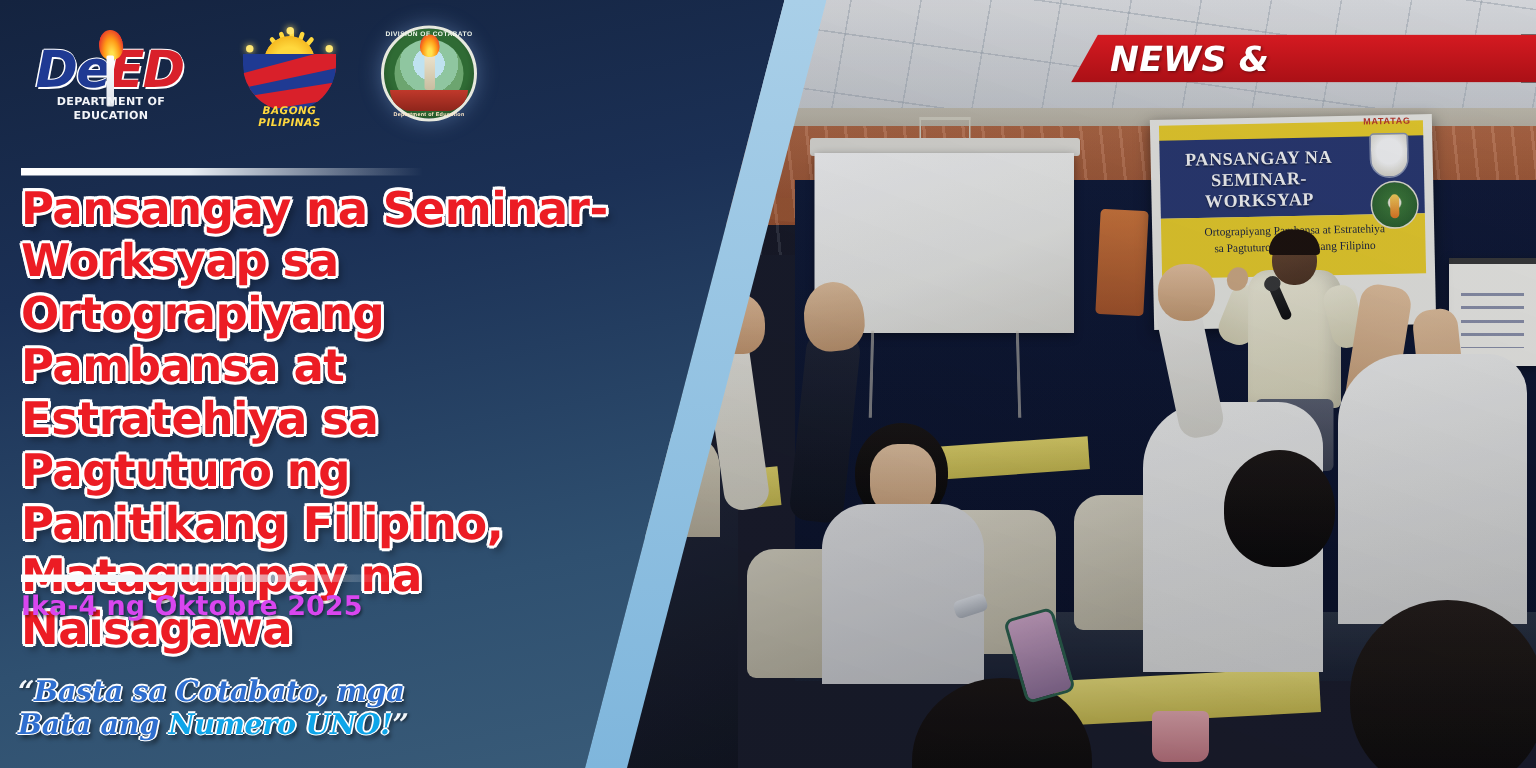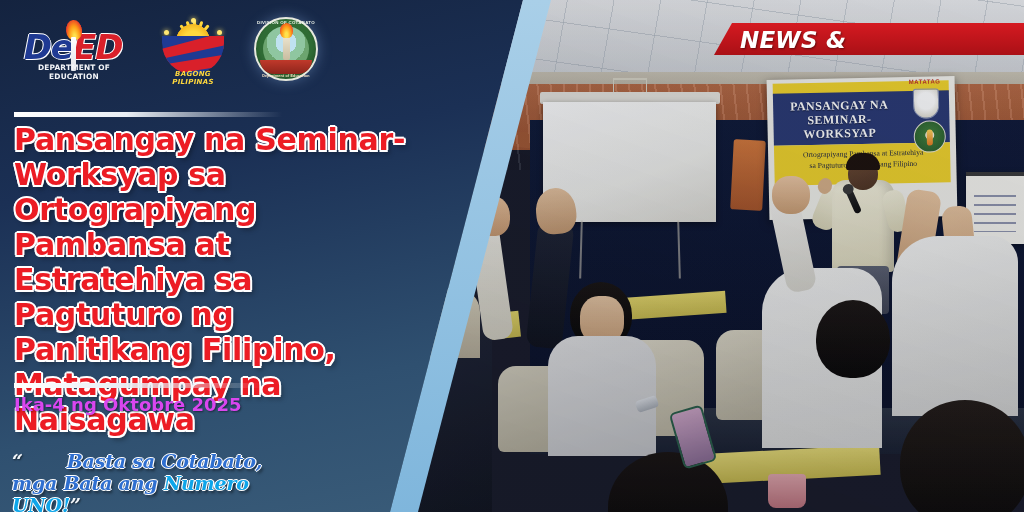--- a/index.html
+++ b/index.html
@@ -352,21 +352,20 @@
     font-size:19px; line-height:22px; font-weight:bold; font-style:italic;
     font-family:"DejaVu Serif", serif;
     letter-spacing:-.2px;
   }
   .tagline .q { color:#f2f6fa; text-shadow:1px 1px 2px rgba(0,0,0,.55); }
   .tagline .blue {
     color:#2f6fd0;
     text-shadow:
       1.2px 0 0 #fff,-1.2px 0 0 #fff,0 1.2px 0 #fff,0 -1.2px 0 #fff,
       2px 3px 3px rgba(0,0,0,.5);
-    margin-left: 44px;
   }
   .tagline .green {
     color:#0ea5e9;
     text-shadow:
       1.2px 0 0 #fff,-1.2px 0 0 #fff,0 1.2px 0 #fff,0 -1.2px 0 #fff,
       2px 3px 3px rgba(0,0,0,.5);
   }
 
   
   .yellowbar {

